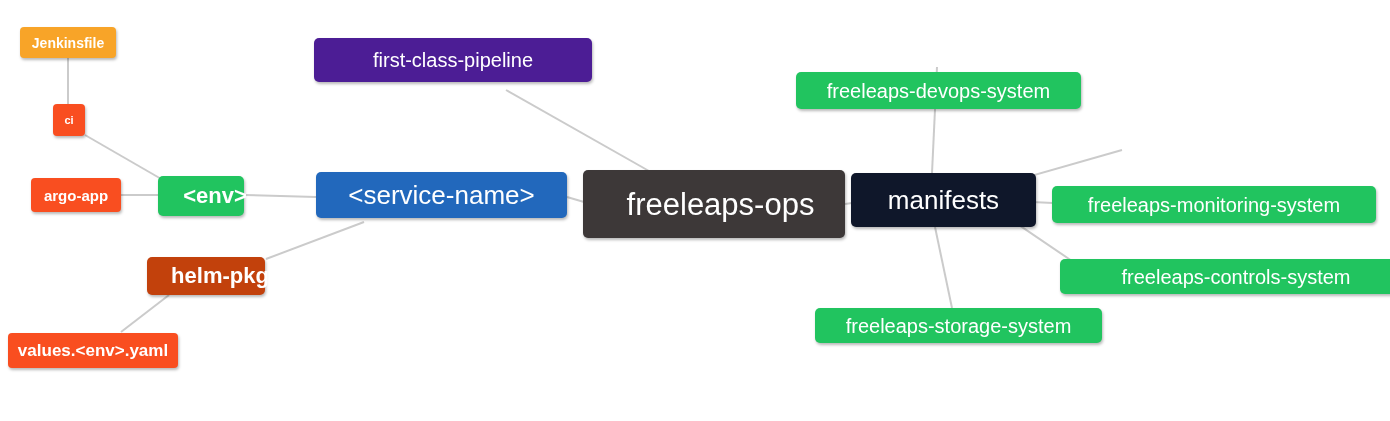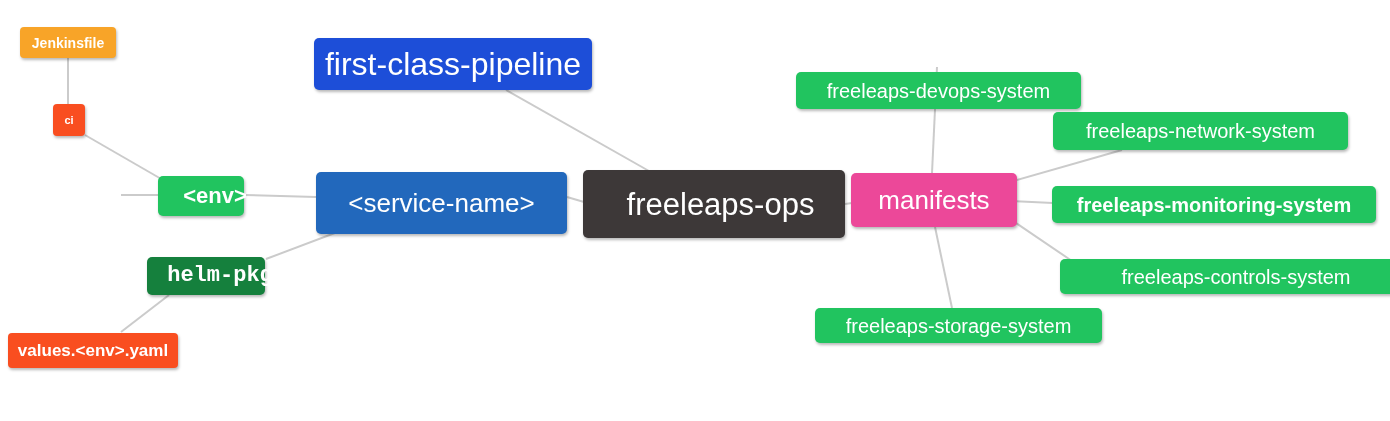--- a/index.html
+++ b/index.html
@@ -57,26 +57,26 @@
     <line stroke-width="2" x1="845" y1="204" x2="852" y2="203" stroke="#CBCBCB"></line>
     <line stroke-width="2" x1="932" y1="173" x2="937" y2="67" stroke="#CBCBCB"></line>
     <line stroke-width="2" x1="1010" y1="182" x2="1122" y2="150" stroke="#CBCBCB"></line>
     <line stroke-width="2" x1="1010" y1="201" x2="1053" y2="203" stroke="#CBCBCB"></line>
     <line stroke-width="2" x1="1010" y1="219" x2="1072" y2="261" stroke="#CBCBCB"></line>
     <line stroke-width="2" x1="935" y1="227" x2="952" y2="308" stroke="#CBCBCB"></line>
   </svg>
 
   <div class="node small" style="left: 20px; top: 27px; width: 96px; height: 31px; font-size: 14px; background-color: rgb(248, 164, 40);">Jenkinsfile</div>
   <div class="node small" style="left: 53px; top: 104px; width: 32px; height: 32px; font-size: 11px; background-color: rgb(249, 78, 32);">ci</div>
+  <div class="node small" style="left: 31px; top: 178px; width: 90px; height: 34px; font-size: 15px; background-color: rgb(249, 78, 32);">argo-app</div>
   <div class="node mid" style="left: 158px; top: 176px; width: 86px; height: 40px; font-size: 22px; background-color: rgb(33, 196, 95);">&lt;env&gt;</div>
-  <div class="node mid" style="left: 147px; top: 257px; width: 118px; height: 38px; font-size: 22px; background-color: #15803d; font-family: Liberation Mono, monospace;">helm-pkg</div>
+  <div class="node mid" style="left: 147px; top: 257px; width: 118px; height: 38px; font-size: 22px; background-color: #c2410c;">helm-pkg</div>
   <div class="node small" style="left: 8px; top: 333px; width: 170px; height: 35px; font-size: 17px; background-color: rgb(249, 78, 32);">values.&lt;env&gt;.yaml</div>
-  <div class="node" style="left: 314px; top: 38px; width: 278px; height: 52px; font-size: 32px; background-color: #1d4ed8;">first-class-pipeline</div>
-  <div class="node" style="left: 316px; top: 172px; width: 251px; height: 62px; font-size: 26px; background-color: rgb(34, 104, 188);">&lt;service-name&gt;</div>
+  <div class="node" style="left: 314px; top: 38px; width: 278px; height: 44px; font-size: 20px; background-color: #4c1d95;">first-class-pipeline</div>
+  <div class="node" style="left: 316px; top: 172px; width: 251px; height: 46px; font-size: 26px; background-color: rgb(34, 104, 188);">&lt;service-name&gt;</div>
   <div class="node" style="left: 583px; top: 170px; width: 262px; height: 68px; font-size: 31px; background-color: rgb(61, 56, 56); padding-left: 13px;">freeleaps-ops</div>
-  <div class="node" style="left: 851px; top: 173px; width: 166px; height: 54px; font-size: 26px; background-color: #ec4899;">manifests</div>
+  <div class="node" style="left: 851px; top: 173px; width: 185px; height: 54px; font-size: 26px; background-color: #0f172a;">manifests</div>
   <div class="node" style="left: 796px; top: 30px; width: 285px; height: 37px; font-size: 20px; background-color: rgb(33, 196, 95); margin-top: 42px;">freeleaps-devops-system</div>
-  <div class="node" style="left: 1053px; top: 112px; width: 295px; height: 38px; font-size: 20px; background-color: rgb(33, 196, 95);">freeleaps-network-system</div>
-  <div class="node" style="left: 1052px; top: 186px; width: 324px; height: 37px; font-size: 20px; background-color: rgb(33, 196, 95); font-weight: bold;">freeleaps-monitoring-system</div>
+  <div class="node" style="left: 1052px; top: 186px; width: 324px; height: 37px; font-size: 20px; background-color: rgb(33, 196, 95);">freeleaps-monitoring-system</div>
   <div class="node" style="left: 1060px; top: 259px; width: 352px; height: 35px; font-size: 20px; background-color: rgb(33, 196, 95);">freeleaps-controls-system</div>
   <div class="node" style="left: 815px; top: 308px; width: 287px; height: 35px; font-size: 20px; background-color: rgb(33, 196, 95);">freeleaps-storage-system</div>
 
 </div>
 
 </body></html>

